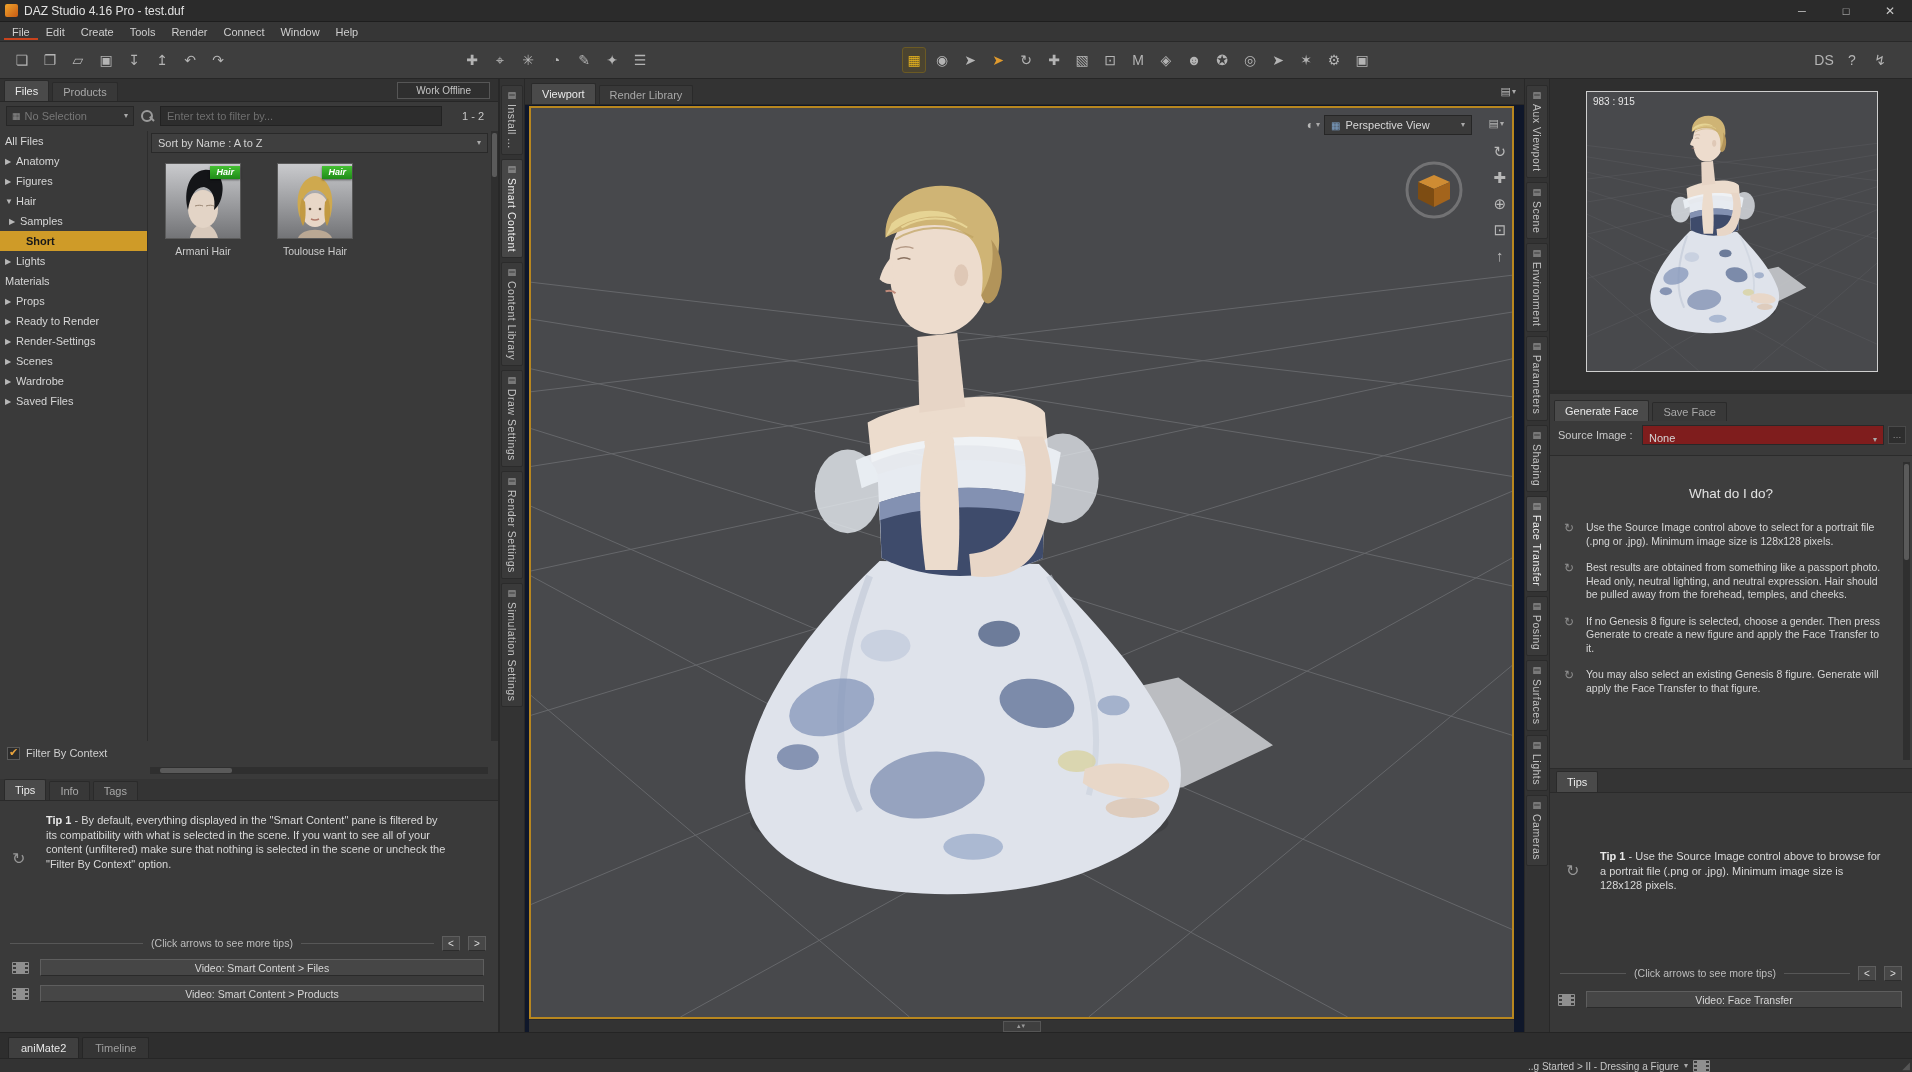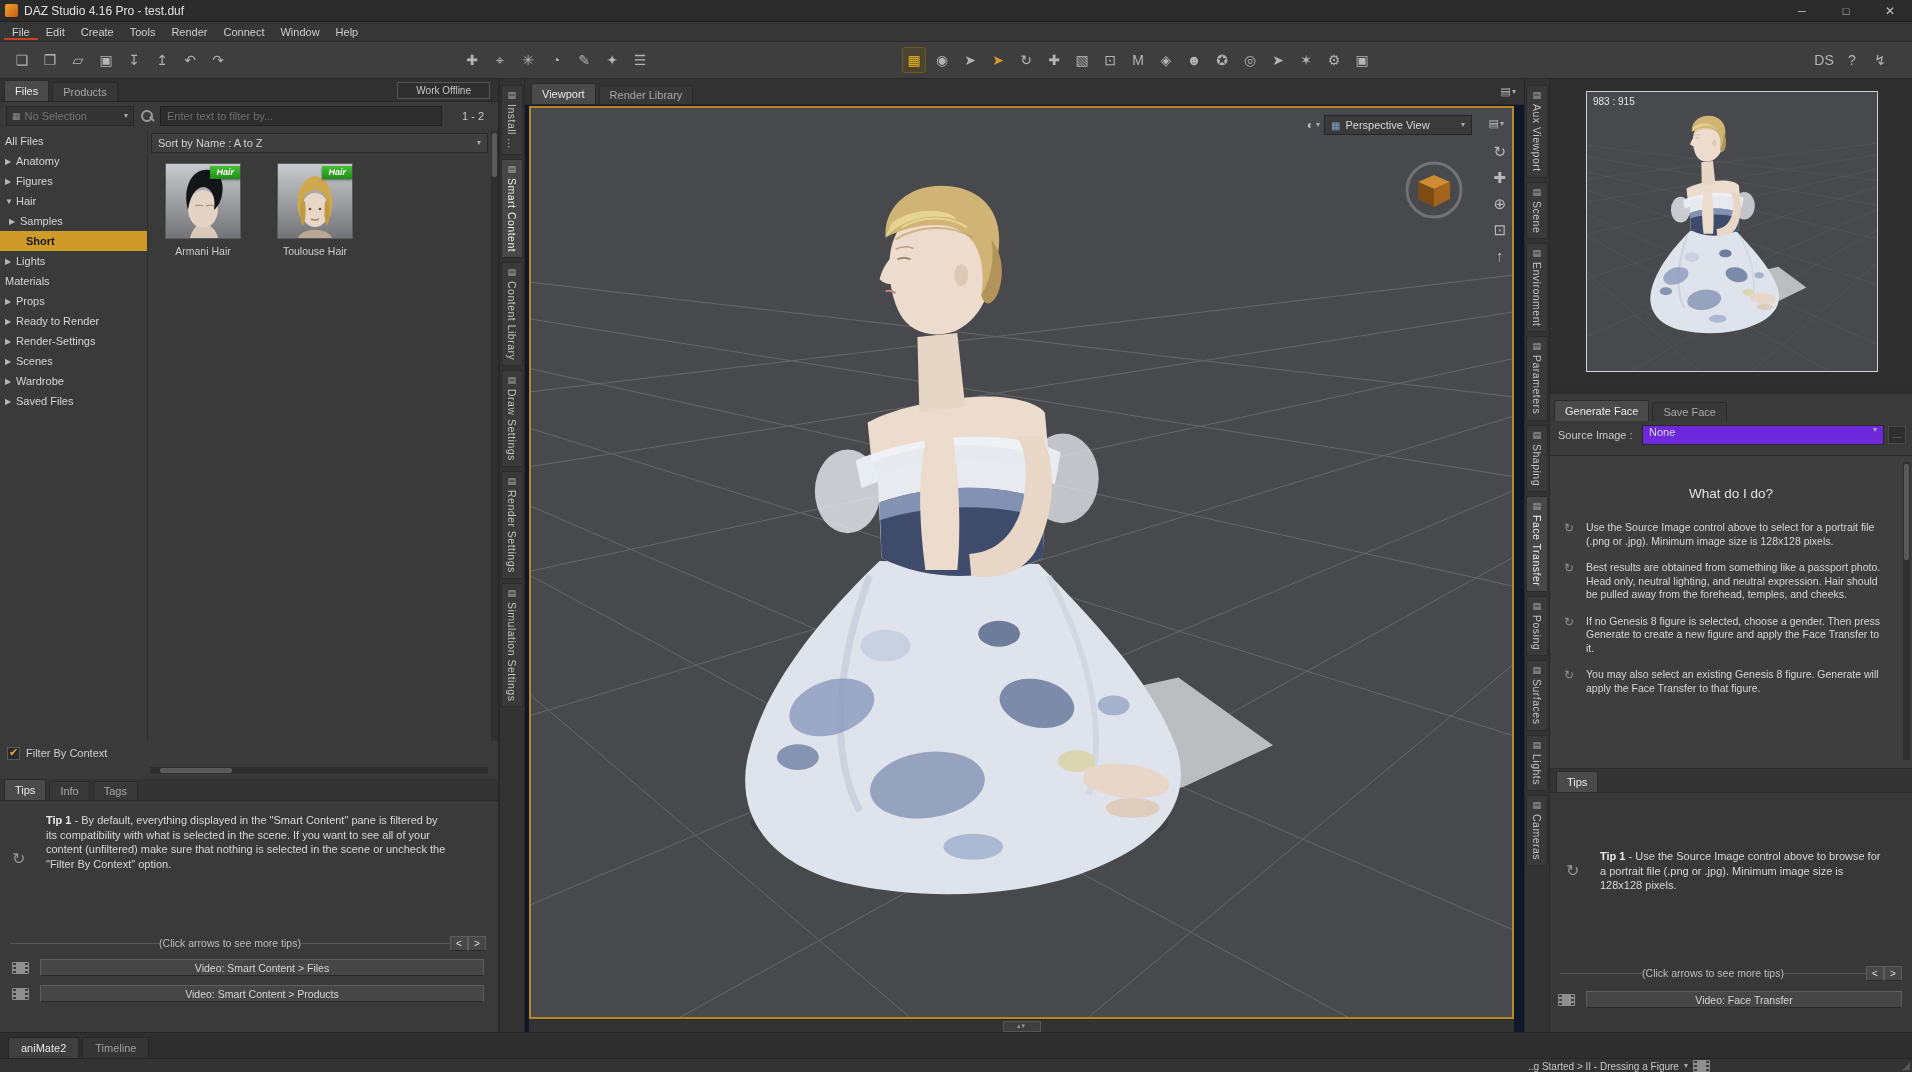--- a/index.html
+++ b/index.html
@@ -77,21 +77,21 @@
 
   .fbc-row{position:absolute;left:7px;top:666px;height:16px;display:flex;align-items:center;gap:6px}
   .cb{width:13px;height:13px;background:#2c2c2c;border:1px solid #5a5a5a;position:relative;flex:none}
   .cb::after{content:'✔';color:#e8a33d;font-size:11px;position:absolute;left:1px;top:-2px}
 
   .info-tabs{position:absolute;left:0;top:700px;right:0;height:22px;background:#343434;border-bottom:1px solid #2a2a2a;display:flex;align-items:flex-end;padding:0 4px}
   .tip-area{position:absolute;left:0;top:724px;right:8px;height:128px}
   .tip-ic{position:absolute;left:12px;top:46px;font-size:16px;color:#979797}
   .tip-text{position:absolute;left:46px;right:40px;top:10px;font-size:11px;line-height:14.5px;color:#d8d8d8}
   .tip-text b{color:#eaeaea}
-  .more-tips{position:absolute;left:10px;right:12px;height:16px;display:flex;align-items:center;}
+  .more-tips{position:absolute;left:10px;right:12px;height:16px;display:flex;align-items:center;gap:8px}
   .mt-line{flex:1;height:1px;background:#575757}
   .mt-lb{color:#bdbdbd;font-size:10.5px;white-space:nowrap}
   .pager{width:18px;height:15px;background:#474747;border:1px solid #5e5e5e;border-bottom-color:#2c2c2c;color:#ddd;display:flex;align-items:center;justify-content:center;font-size:10px;flex:none}
   #lp-more{top:856px}
   .video-row{position:absolute;left:0;right:0;height:18px}
   .film{width:17px;height:12px;background:#8f8f8f;position:relative;border-radius:1px;flex:none}
   .film::before,.film::after{content:'';position:absolute;top:1px;bottom:1px;width:3px;background:repeating-linear-gradient(#3a3a3a 0 2px,transparent 2px 4px)}
   .film::before{left:1px}.film::after{right:1px}
   .video-row .film{position:absolute;left:12px;top:3px}
   .video-btn{position:absolute;left:40px;right:14px;height:17px;background:#464646;border:1px solid #5e5e5e;border-bottom-color:#2a2a2a;display:flex;align-items:center;justify-content:center;font-size:10.5px;color:#d6d6d6}
@@ -125,21 +125,21 @@
   .h-handle{width:38px;height:11px;background:#3f3f3f;border:1px solid #565656;color:#9a9a9a;font-size:7px;display:flex;align-items:center;justify-content:center;letter-spacing:1px}
 
   
   #right-panel{position:absolute;left:1550px;top:79px;width:362px;height:953px;background:#3a3a3a}
   .aux-pane{position:absolute;left:0;top:0;right:0;height:311px;background:#2f2f2f}
   .aux-frame{position:absolute;left:36px;top:12px;width:292px;height:281px;border:1px solid #cfcfcf;background:#3d3e41;overflow:hidden}
   .aux-coords{position:absolute;left:6px;top:4px;font-size:10px;color:#e6e6e6;z-index:2}
   .rp-split{position:absolute;left:0;top:311px;right:0;height:4px;background:#2c2c2c}
   .face-tabs{position:absolute;left:4px;top:320px;right:0;height:22px;display:flex;align-items:flex-end}
   .src-label{position:absolute;left:8px;top:350px;color:#c9c9c9}
-  .src-combo{position:absolute;left:92px;top:346px;right:28px;height:20px;background:#6d28d9;border:1px solid #282828;display:flex;align-items:flex-start;padding:0 6px;color:#d6d6d6}
+  .src-combo{position:absolute;left:92px;top:346px;right:28px;height:20px;background:#7f1d1d;border:1px solid #282828;display:flex;align-items:flex-end;padding:0 6px;color:#d6d6d6}
   .src-combo .caret{margin-left:auto}
   .src-browse{position:absolute;right:6px;top:347px;width:18px;height:18px;background:#2e2e2e;border:1px solid #4a4a4a;color:#9a9a9a;font-size:9px;display:flex;align-items:center;justify-content:center}
   .face-info{position:absolute;left:0;top:376px;right:0;height:314px;background:#3e3e3e;border-top:1px solid #2b2b2b;border-bottom:1px solid #2b2b2b;overflow:hidden}
   .what-title{margin-top:30px;text-align:center;font-size:13.5px;color:#e2e2e2}
   .instr-wrap{margin-top:20px}
   .instr{position:relative;margin:0 28px 13px 10px;padding-left:26px;font-size:10.5px;line-height:13.5px;color:#d6d6d6}
   .instr .instr-ic{position:absolute;left:4px;top:1px;font-size:12px;color:#8f8f8f}
   .fi-scroll{position:absolute;right:2px;top:6px;width:7px;height:298px;background:#2f2f2f}
   .fi-scroll .thumb-v{position:absolute;left:1px;right:1px;top:2px;height:96px;background:#5a5a5a;border-radius:2px}
   .tips-pane{position:absolute;left:0;top:690px;right:0;bottom:0;background:#383838}

